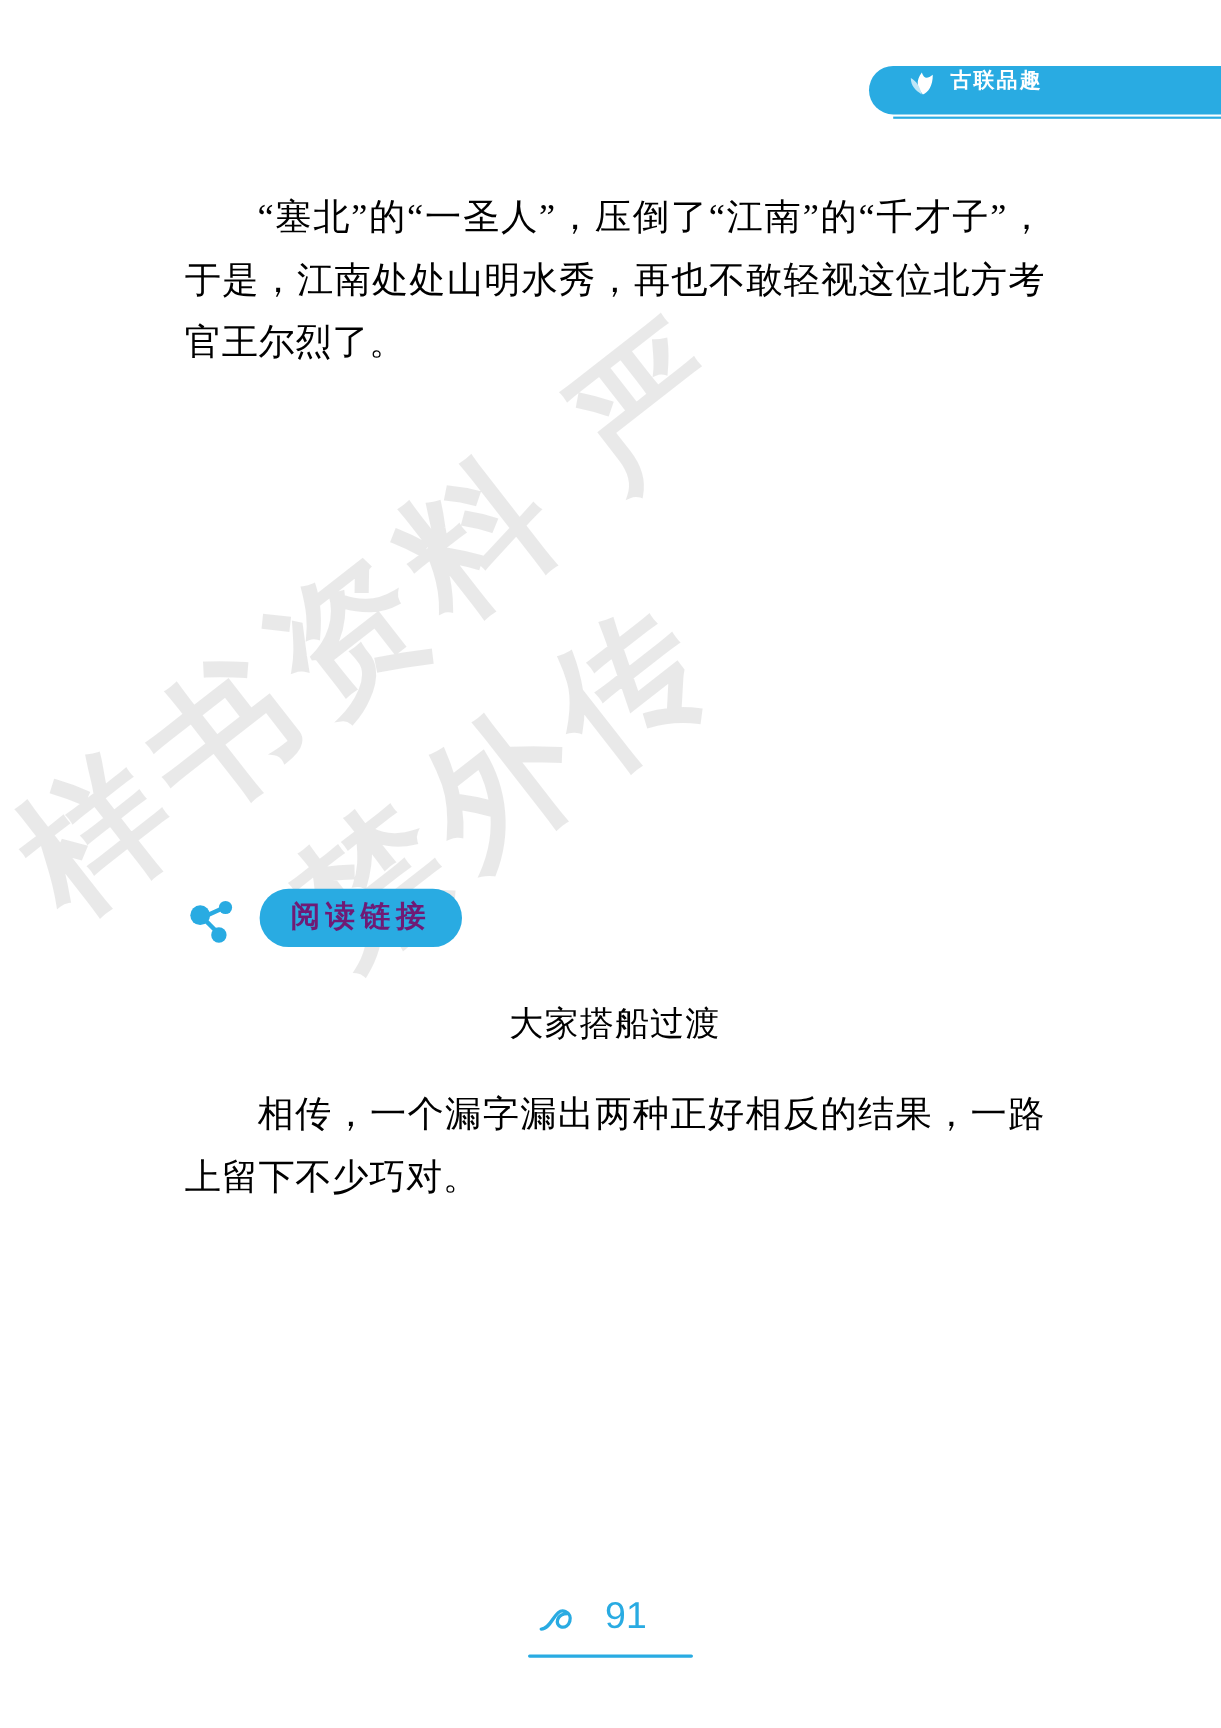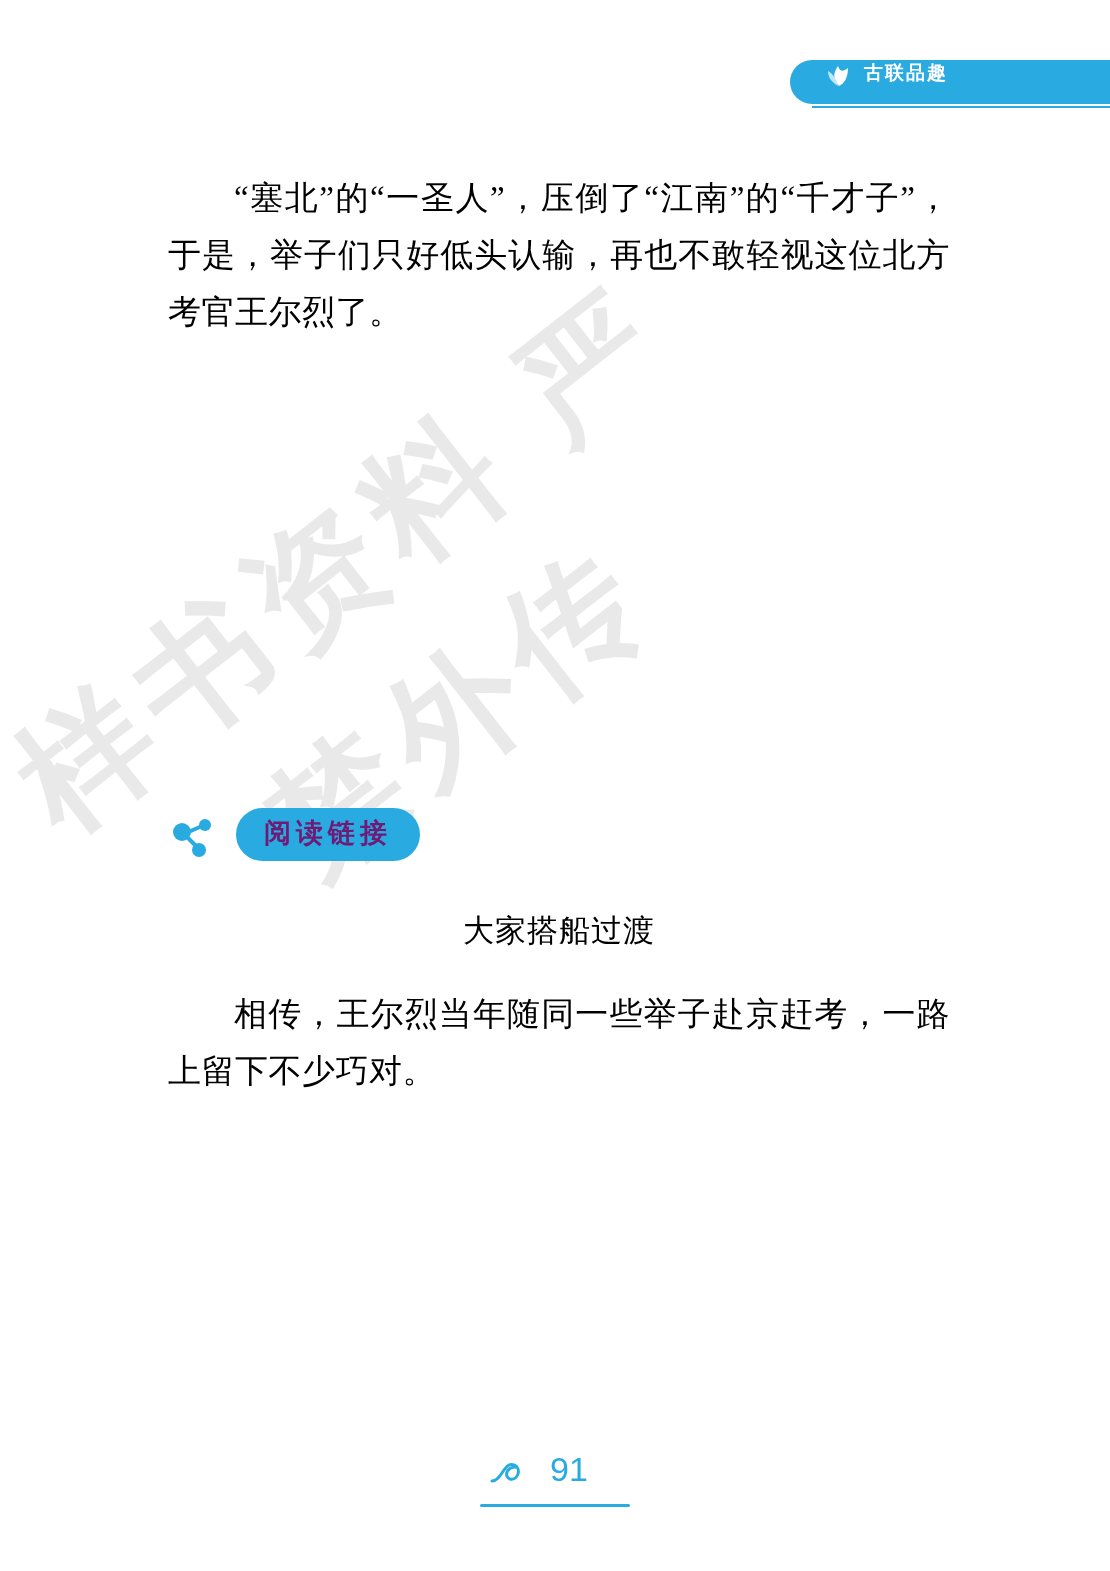--- a/index.html
+++ b/index.html
@@ -210,39 +210,39 @@
         <path d="M14 26 C8 22 4 18 4 11 C9 14 12 18 14 26 Z" fill="#bfe6f7"></path>
       </svg>
     </span>
     <span class="header-title">古联品趣</span>
   </div>
 </div>
 
 <div class="watermark">样书资料 严禁外传</div>
 
 <div class="content">
-  <p class="para indent">“塞北”的“一圣人”，压倒了“江南”的“千才子”，于是，举子们只好低头认输，再也不敢轻视这位北方考官王尔烈了。</p>
+  <p class="para indent">“塞北”的“一圣人”，压倒了“江南”的“千才子”，于是，江南处处山明水秀，再也不敢轻视这位北方考官王尔烈了。</p>
 </div>
 
 <div class="read-link">
   <span class="molecule-icon">
     <svg viewBox="0 0 52 52" width="52" height="52" aria-hidden="true">
       <line x1="16" y1="22" x2="34" y2="14" stroke="#29abe2" stroke-width="4"></line>
       <line x1="16" y1="22" x2="30" y2="36" stroke="#29abe2" stroke-width="4"></line>
       <circle cx="14" cy="20" r="9" fill="#29abe2"></circle>
       <circle cx="37" cy="13" r="6" fill="#29abe2"></circle>
       <circle cx="31" cy="38" r="7" fill="#29abe2"></circle>
     </svg>
   </span>
   <span class="read-pill">阅读链接</span>
 </div>
 
 <div class="subcontent">
   <div class="sub-title">大家搭船过渡</div>
-  <p class="para indent">相传，王尔烈当年随同一些举子赴京赶考，一路上留下不少巧对。</p>
+  <p class="para indent">相传，一个漏字漏出两种正好相反的结果，一路上留下不少巧对。</p>
 </div>
 
 <div class="footer">
   <div class="page-num-wrap">
     <span class="swirl">
       <svg viewBox="0 0 48 34" width="48" height="34" aria-hidden="true">
         <path d="M4 26 C14 26 16 6 26 10 C34 13 30 26 22 24 C16 22 18 12 28 12" fill="none" stroke="#29abe2" stroke-width="3" stroke-linecap="round"></path>
       </svg>
     </span>
     <span class="page-num">91</span>

